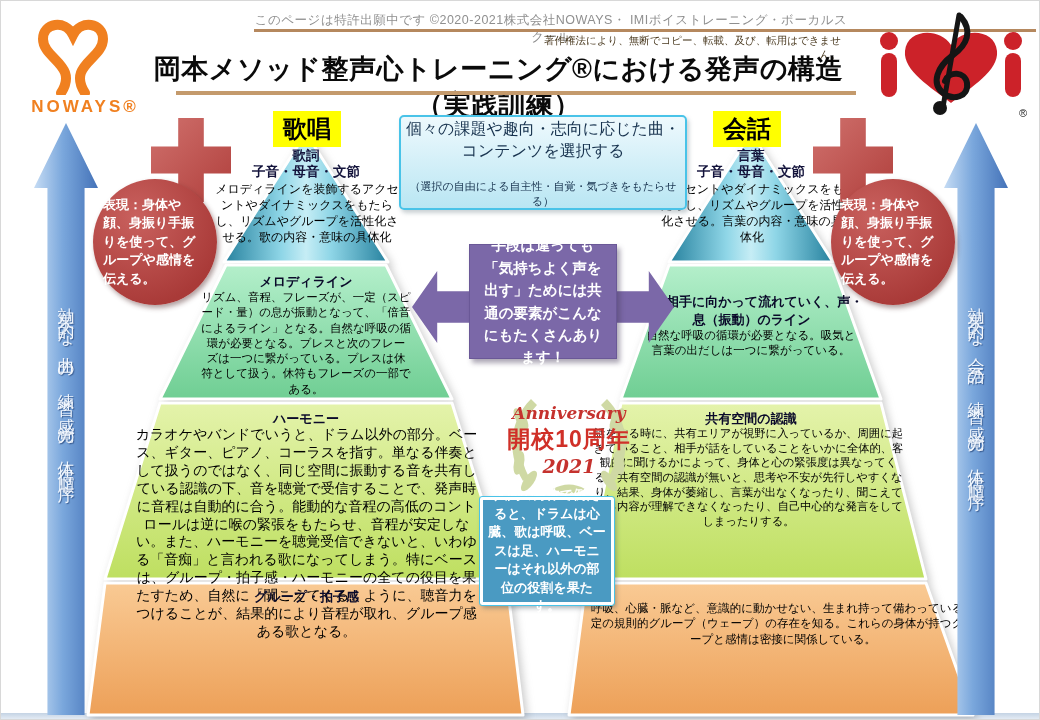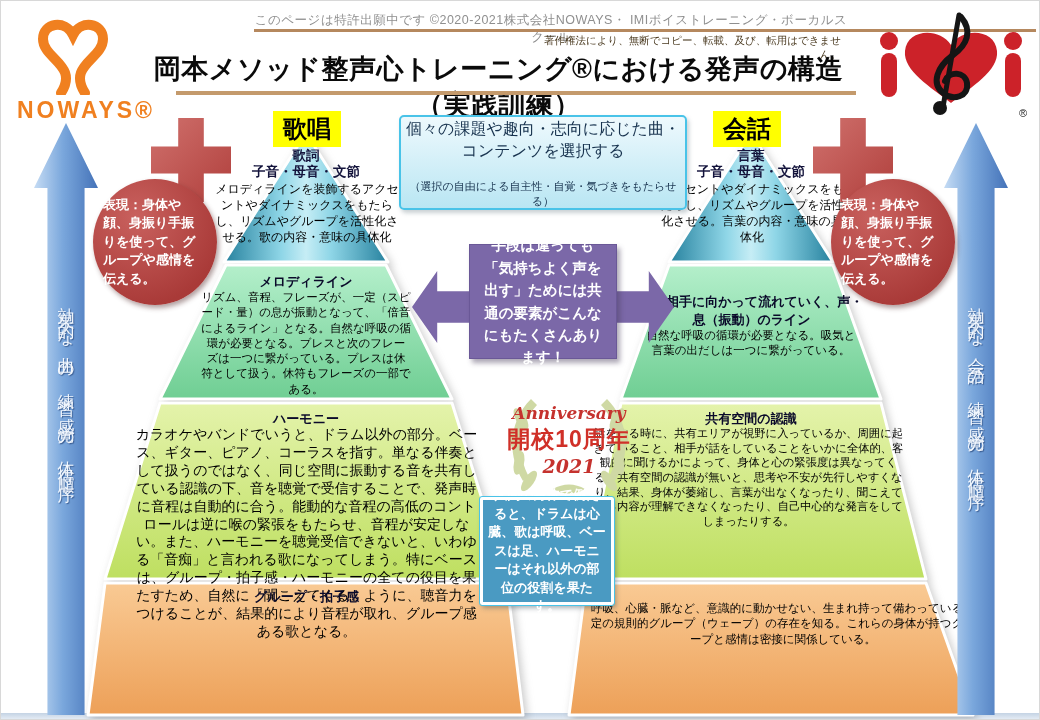--- a/index.html
+++ b/index.html
@@ -10,21 +10,21 @@
 
   
   .patent{left:250px;top:11px;width:600px;font-size:12.5px;color:#8f8f8f;letter-spacing:.5px;}
   .rule1{left:253px;top:28px;width:782px;height:3px;background:#b5885e;}
   .copyr{left:540px;top:33px;width:300px;font-size:10.5px;color:#4a3a20;text-align:right;}
   .title{left:130px;top:50px;width:735px;font-size:27px;color:#0a0a0a;font-weight:600;letter-spacing:.5px;}
   .rule2{left:175px;top:90px;width:680px;height:4px;background:#c49a6c;}
 
   
   .noways{left:16px;top:16px;width:136px;color:#f08020;}
-  .noways .wordmark{font-size:23px;font-weight:bold;letter-spacing:3px;text-align:center;margin-top:-2px;}
+  .noways .wordmark{font-size:17px;font-weight:bold;letter-spacing:3px;text-align:center;margin-top:-2px;}
   .imi{left:872px;top:10px;width:156px;height:108px;}
   .imi .reg{position:absolute;right:2px;bottom:0;font-size:11px;color:#222;}
 
   
   .varrow{top:122px;width:64px;height:592px;z-index:5;
     background:linear-gradient(to right,#c6dcf4 0%,#7aa7dc 45%,#4472b8 100%);
     clip-path:polygon(50% 0,100% 11%,79% 11%,79% 100%,21% 100%,21% 11%,0 11%);
     filter:drop-shadow(2px 2px 3px rgba(90,90,90,.4));}
   .varrow .vtext{position:absolute;left:50%;transform:translateX(-50%);top:170px;
     writing-mode:vertical-rl;font-size:17px;letter-spacing:8px;color:#f2f7fd;

